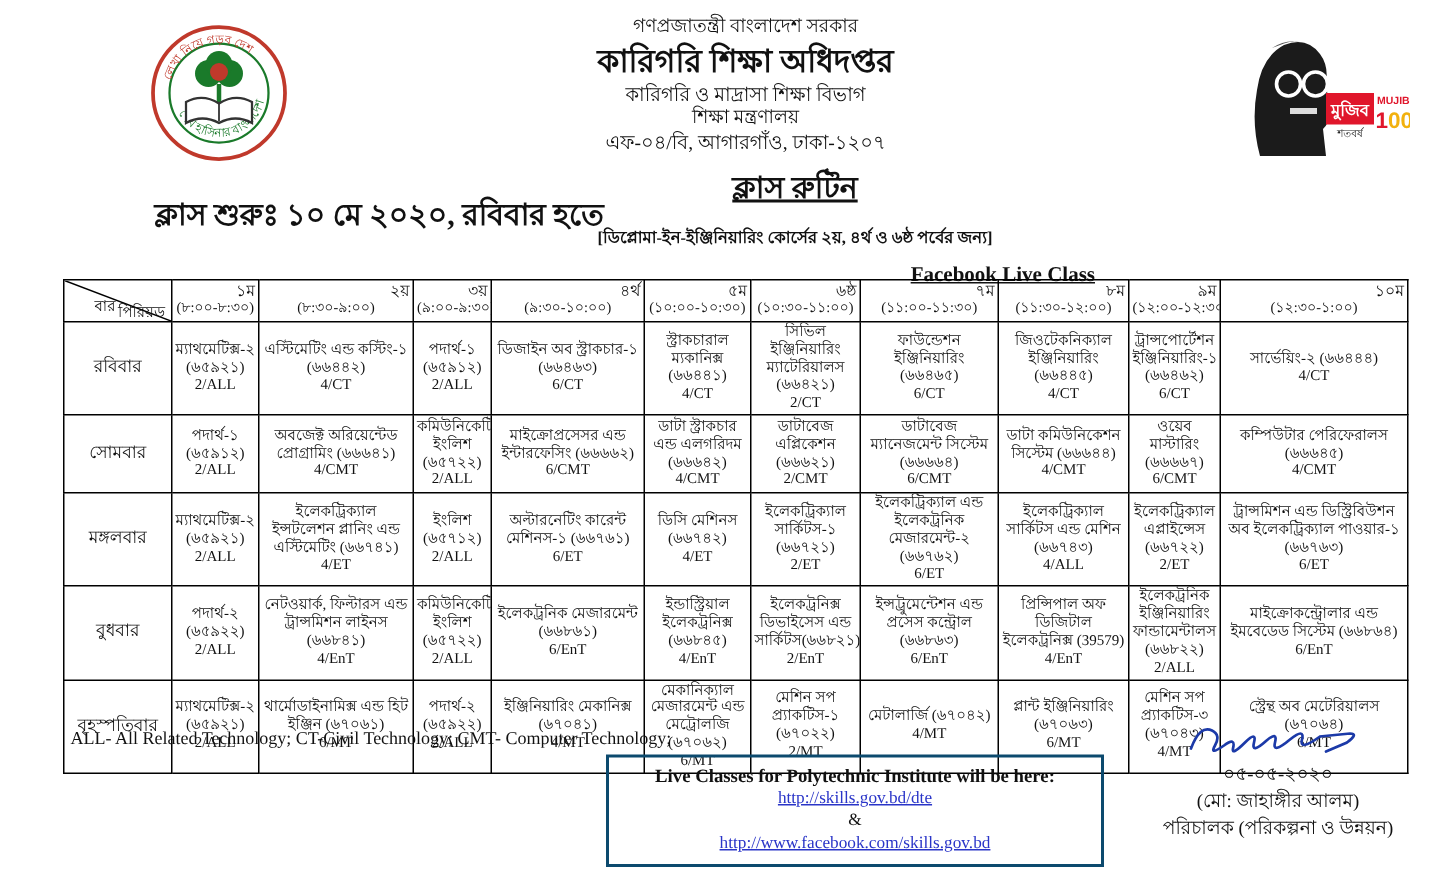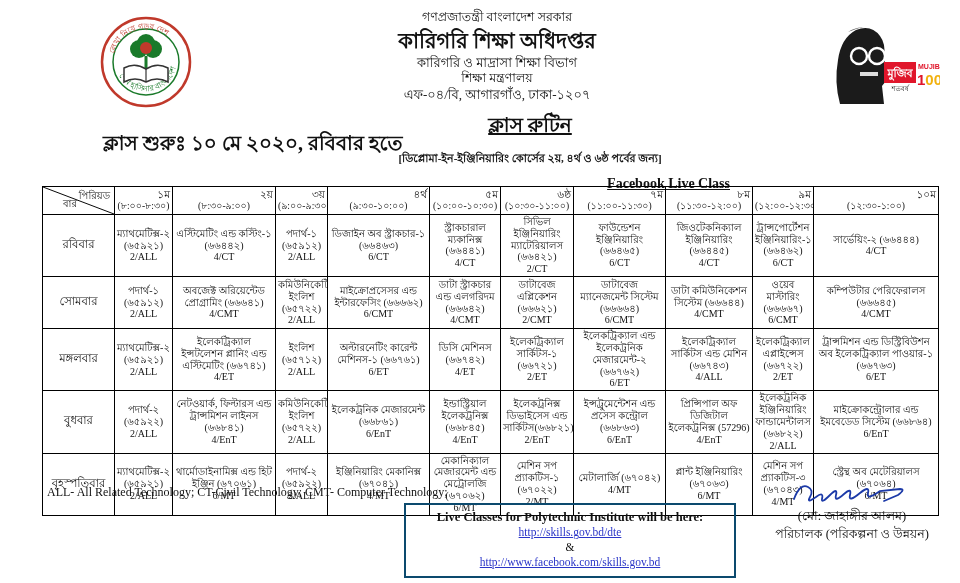--- a/index.html
+++ b/index.html
@@ -36,21 +36,21 @@
   tbody tr:nth-child(3){height:55px;}
   tbody tr:nth-child(4){height:58px;}
   tbody tr:nth-child(5){height:55px;}
   .period-name{font-size:10.5px;line-height:1.15;text-align:right;}
   .period-time{font-size:9.5px;line-height:1.15;}
   .day-cell{font-size:11.5px;}
   .subject{font-size:10px;line-height:1.18;}
   .group{font-size:10px;line-height:1.2;font-family:"Liberation Serif",serif;}
   .corner{position:relative;padding:0;}
   .corner svg{position:absolute;left:0;top:0;width:100%;height:100%;}
-  .corner .c-period{position:absolute;top:1px;right:4px;font-size:10px;}
+  .corner .c-period{position:absolute;top:13px;right:4px;font-size:10px;}
   .corner .c-day{position:absolute;bottom:1px;left:20px;font-size:10px;}
   
   .legend{position:absolute;left:47px;top:484px;font-size:12px;line-height:1.35;}
   .live-box{
     position:absolute;left:404px;top:503px;width:320px;
     border:2px solid #0c4a6e;text-align:center;padding:4px 4px 6px;line-height:1.3;
   }
   .live-title{font-size:12.5px;font-weight:bold;}
   .live-link{font-size:11.5px;color:#2a35c8;text-decoration:underline;display:block;}
   .live-amp{font-size:11.5px;}
@@ -341,21 +341,21 @@
   </td>
           <td>
     <div class="subject">ইলেকট্রনিক্স ডিভাইসেস এন্ড সার্কিটস(৬৬৮২১)</div>
     <div class="group">2/EnT</div>
   </td>
           <td>
     <div class="subject">ইন্সট্রুমেন্টেশন এন্ড প্রসেস কন্ট্রোল (৬৬৮৬৩)</div>
     <div class="group">6/EnT</div>
   </td>
           <td>
-    <div class="subject">প্রিন্সিপাল অফ ডিজিটাল ইলেকট্রনিক্স (57296)</div>
+    <div class="subject">প্রিন্সিপাল অফ ডিজিটাল ইলেকট্রনিক্স (39579)</div>
     <div class="group">4/EnT</div>
   </td>
           <td>
     <div class="subject">ইলেকট্রনিক ইঞ্জিনিয়ারিং ফান্ডামেন্টালস (৬৬৮২২)</div>
     <div class="group">2/ALL</div>
   </td>
           <td>
     <div class="subject">মাইক্রোকন্ট্রোলার এন্ড ইমবেডেড সিস্টেম (৬৬৮৬৪)</div>
     <div class="group">6/EnT</div>
   </td>
@@ -419,15 +419,16 @@
   <div class="live-amp">&amp;</div>
   <a href="#" class="live-link">http://www.facebook.com/skills.gov.bd</a>
 </div>
 
 <div class="sign-scribble">
   <svg width="128" height="32" viewBox="0 0 128 32">
     <path d="M6 22 Q12 6 20 10 Q26 13 22 20 Q18 27 28 20 Q36 14 34 22 Q33 27 42 18 Q50 10 48 18 Q46 26 56 17 Q64 10 62 18 Q60 26 72 16 Q82 8 80 16 Q78 24 92 14 L112 12 Q118 12 110 18 L96 24" fill="none" stroke="#1c3aa8" stroke-width="1.8" stroke-linecap="round"></path>
   </svg>
 </div>
 <div class="sign-block">
+  <div class="sign-date">০৫-০৫-২০২০</div>
   <div class="sign-name">(মো: জাহাঙ্গীর আলম)</div>
   <div class="sign-desig">পরিচালক (পরিকল্পনা ও উন্নয়ন)</div>
 </div>
 
 </body></html>

